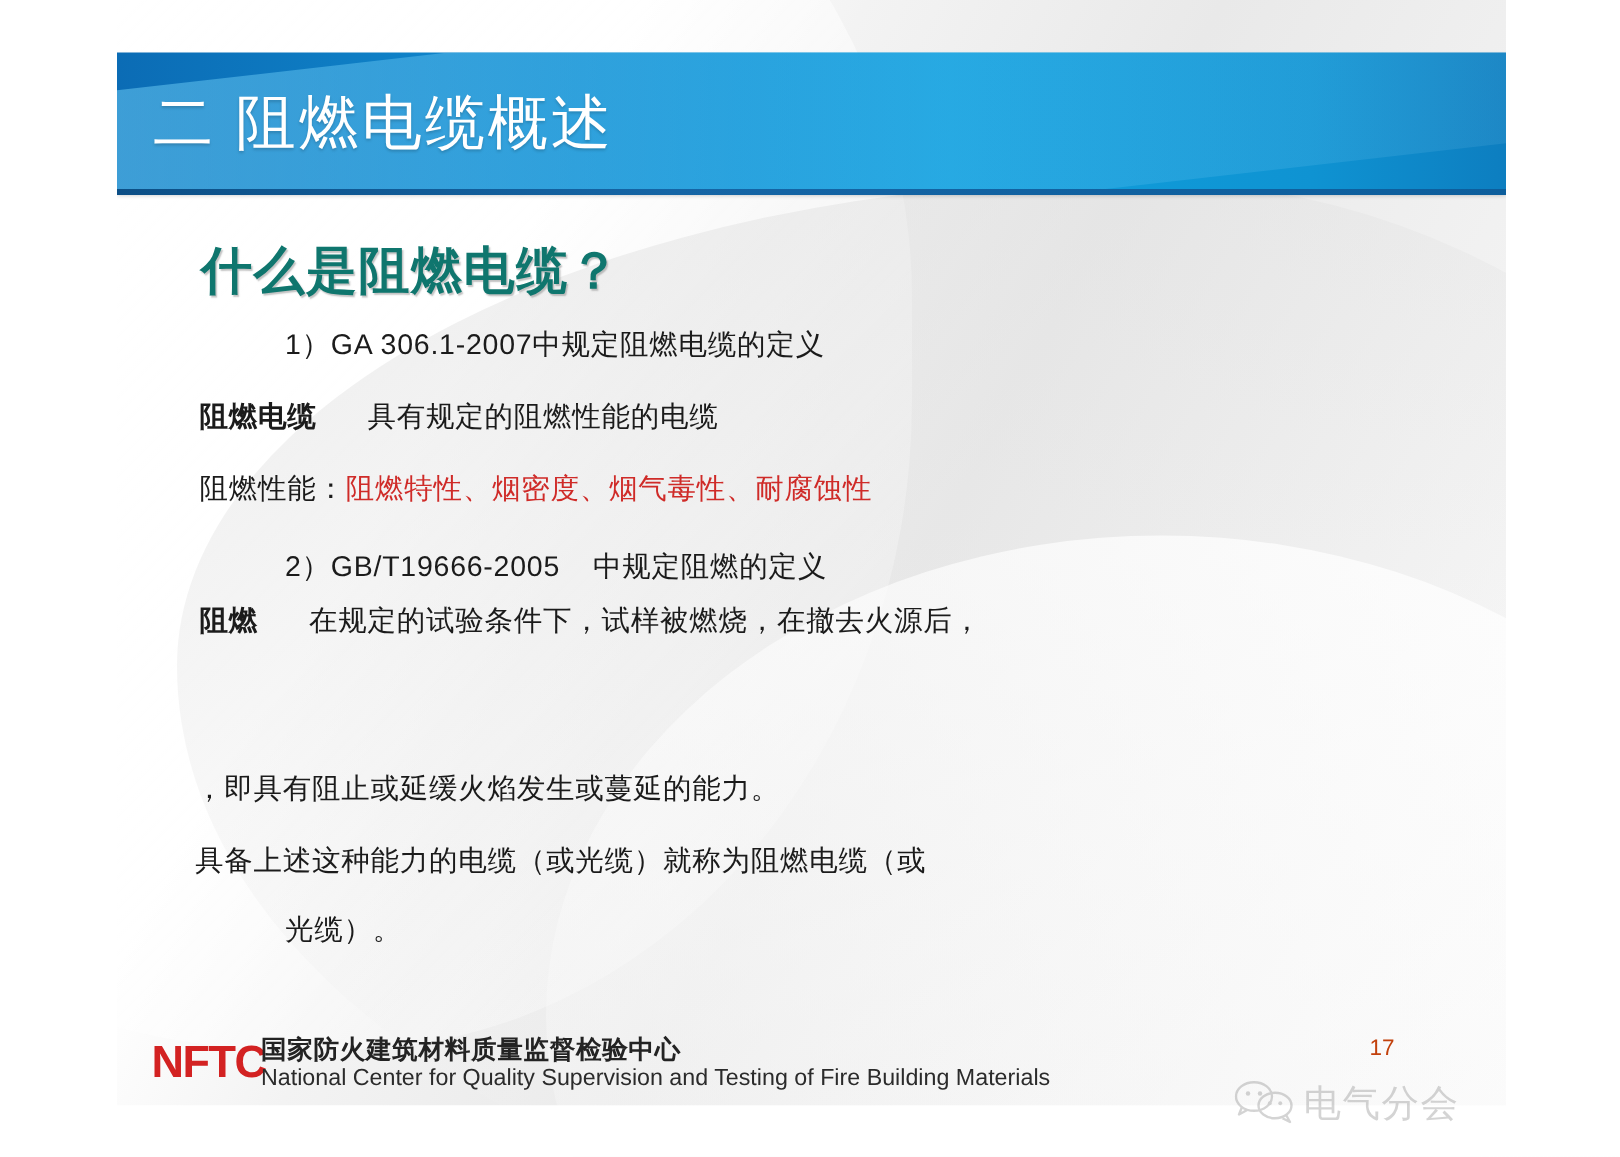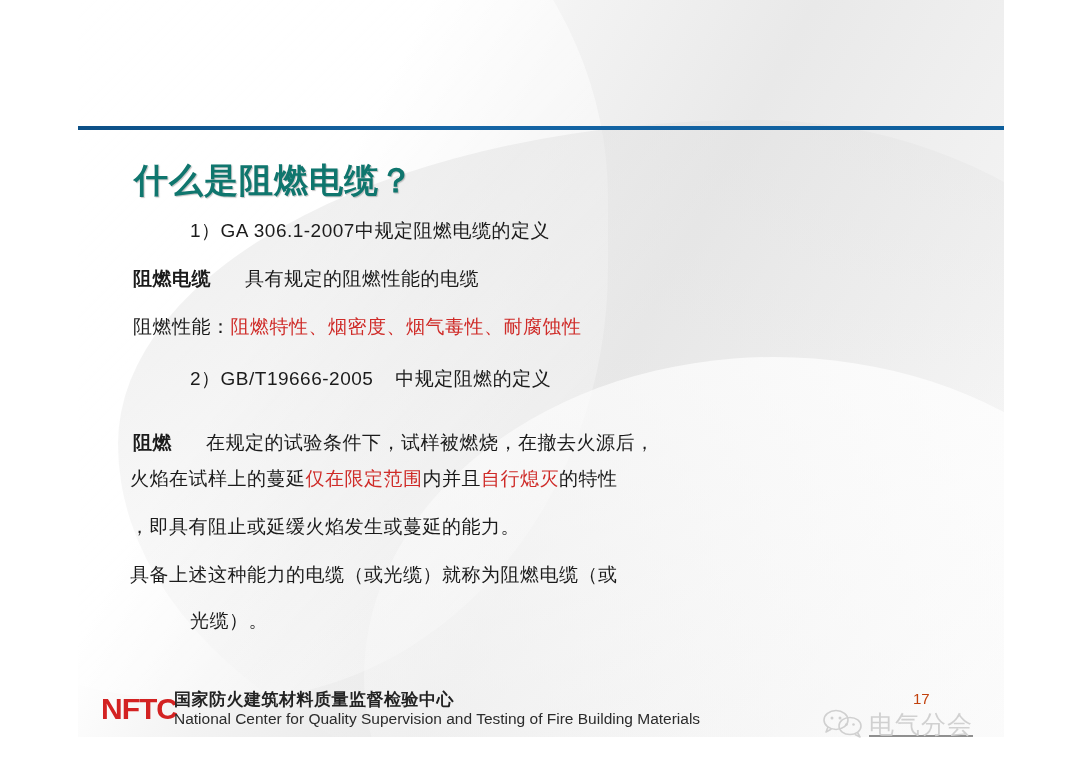--- a/index.html
+++ b/index.html
@@ -181,21 +181,21 @@
 
   .bold { font-weight: bold; }
   .red  { color: #cf2b28; }
   .gap-sm { display: inline-block; width: 22px; }
   .gap-md { display: inline-block; width: 34px; }
 
   .l1 { top: 92px; }
   .l2 { top: 140px; }
   .l3 { top: 188px; }
   .l4 { top: 240px; }
-  .l5 { top: 304px; }
+  .l5 { top: 276px; }
   .l6 { top: 340px; }
   .l7 { top: 388px; }
   .l8 { top: 436px; }
   .l9 { top: 482px; }
 
   
   .footer {
     position: absolute;
     left: 78px;
     top: 684px;
@@ -236,27 +236,26 @@
     position: absolute;
     left: 835px;
     top: 6px;
     font-size: 15px;
     color: #c2410c;
   }
 
   .watermark {
     position: absolute;
     left: 745px;
-    top: 20px;
+    top: 31px;
     width: 180px;
     height: 40px;
     display: flex;
     align-items: center;
     opacity: 0.42;
-    text-decoration: underline;
   }
   .wechat-icon {
     position: relative;
     width: 42px;
     height: 30px;
     flex: none;
   }
   .wechat-icon svg { display: block; }
   .wm-text {
     margin-left: 4px;
@@ -270,20 +269,23 @@
 <body>
 
 <div class="slide">
 
   <div class="slide-body">
     <div class="swoosh-a"></div>
     <div class="swoosh-b"></div>
     <div class="swoosh-c"></div>
   </div>
 
+  <div class="header-banner">
+    <div class="header-title">二  阻燃电缆概述</div>
+  </div>
   <div class="header-underline"></div>
 
   <div class="content">
 
     <div class="q-heading">什么是阻燃电缆？</div>
 
     <div class="line indent l1">
       <span>1）GA 306.1-2007</span><span>中规定阻燃电缆的定义</span>
     </div>
 
@@ -296,23 +298,20 @@
     </div>
 
     <div class="line indent l4">
       <span>2）GB/T19666-2005</span><span class="gap-sm"></span><span>中规定阻燃的定义</span>
     </div>
 
     <div class="line flush l5">
       <span class="bold">阻燃</span><span class="gap-md"></span><span>在规定的试验条件下，试样被燃烧，在撤去火源后，</span>
     </div>
 
-    <div class="line flush-2 l6">
-      <span>火焰在试样上的蔓延</span><span class="red">仅在限定范围</span><span>内并且</span><span class="red">自行熄灭</span><span>的特性</span>
-    </div>
 
     <div class="line flush-2 l7">，即具有阻止或延缓火焰发生或蔓延的能力。</div>
 
     <div class="line flush-2 l8">具备上述这种能力的电缆（或光缆）就称为阻燃电缆（或</div>
 
     <div class="line indent l9">光缆）。</div>
   </div>
 
   <div class="footer">
     <div class="nftc-logo">NFTC</div>

